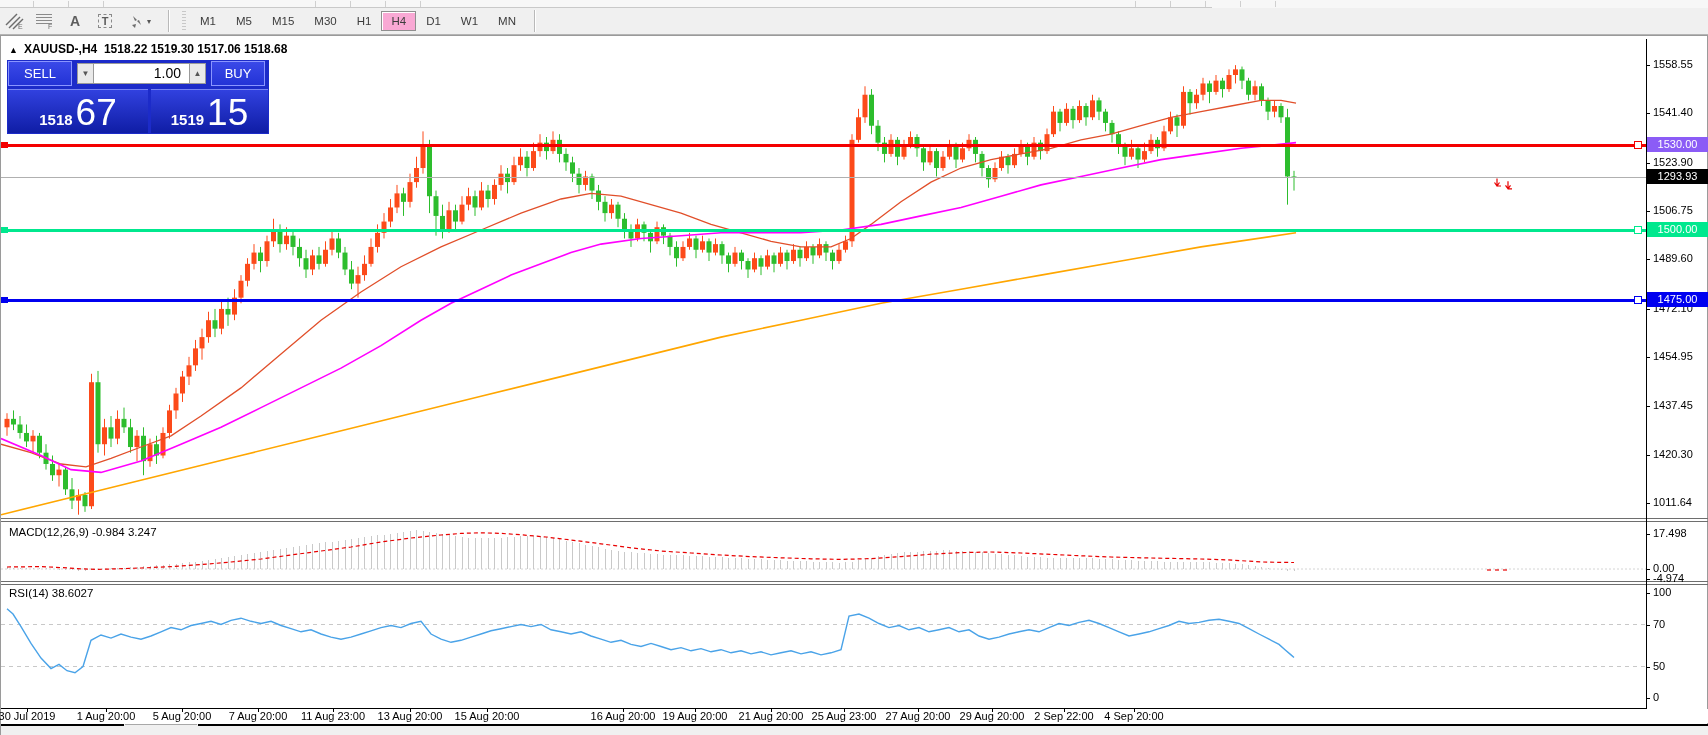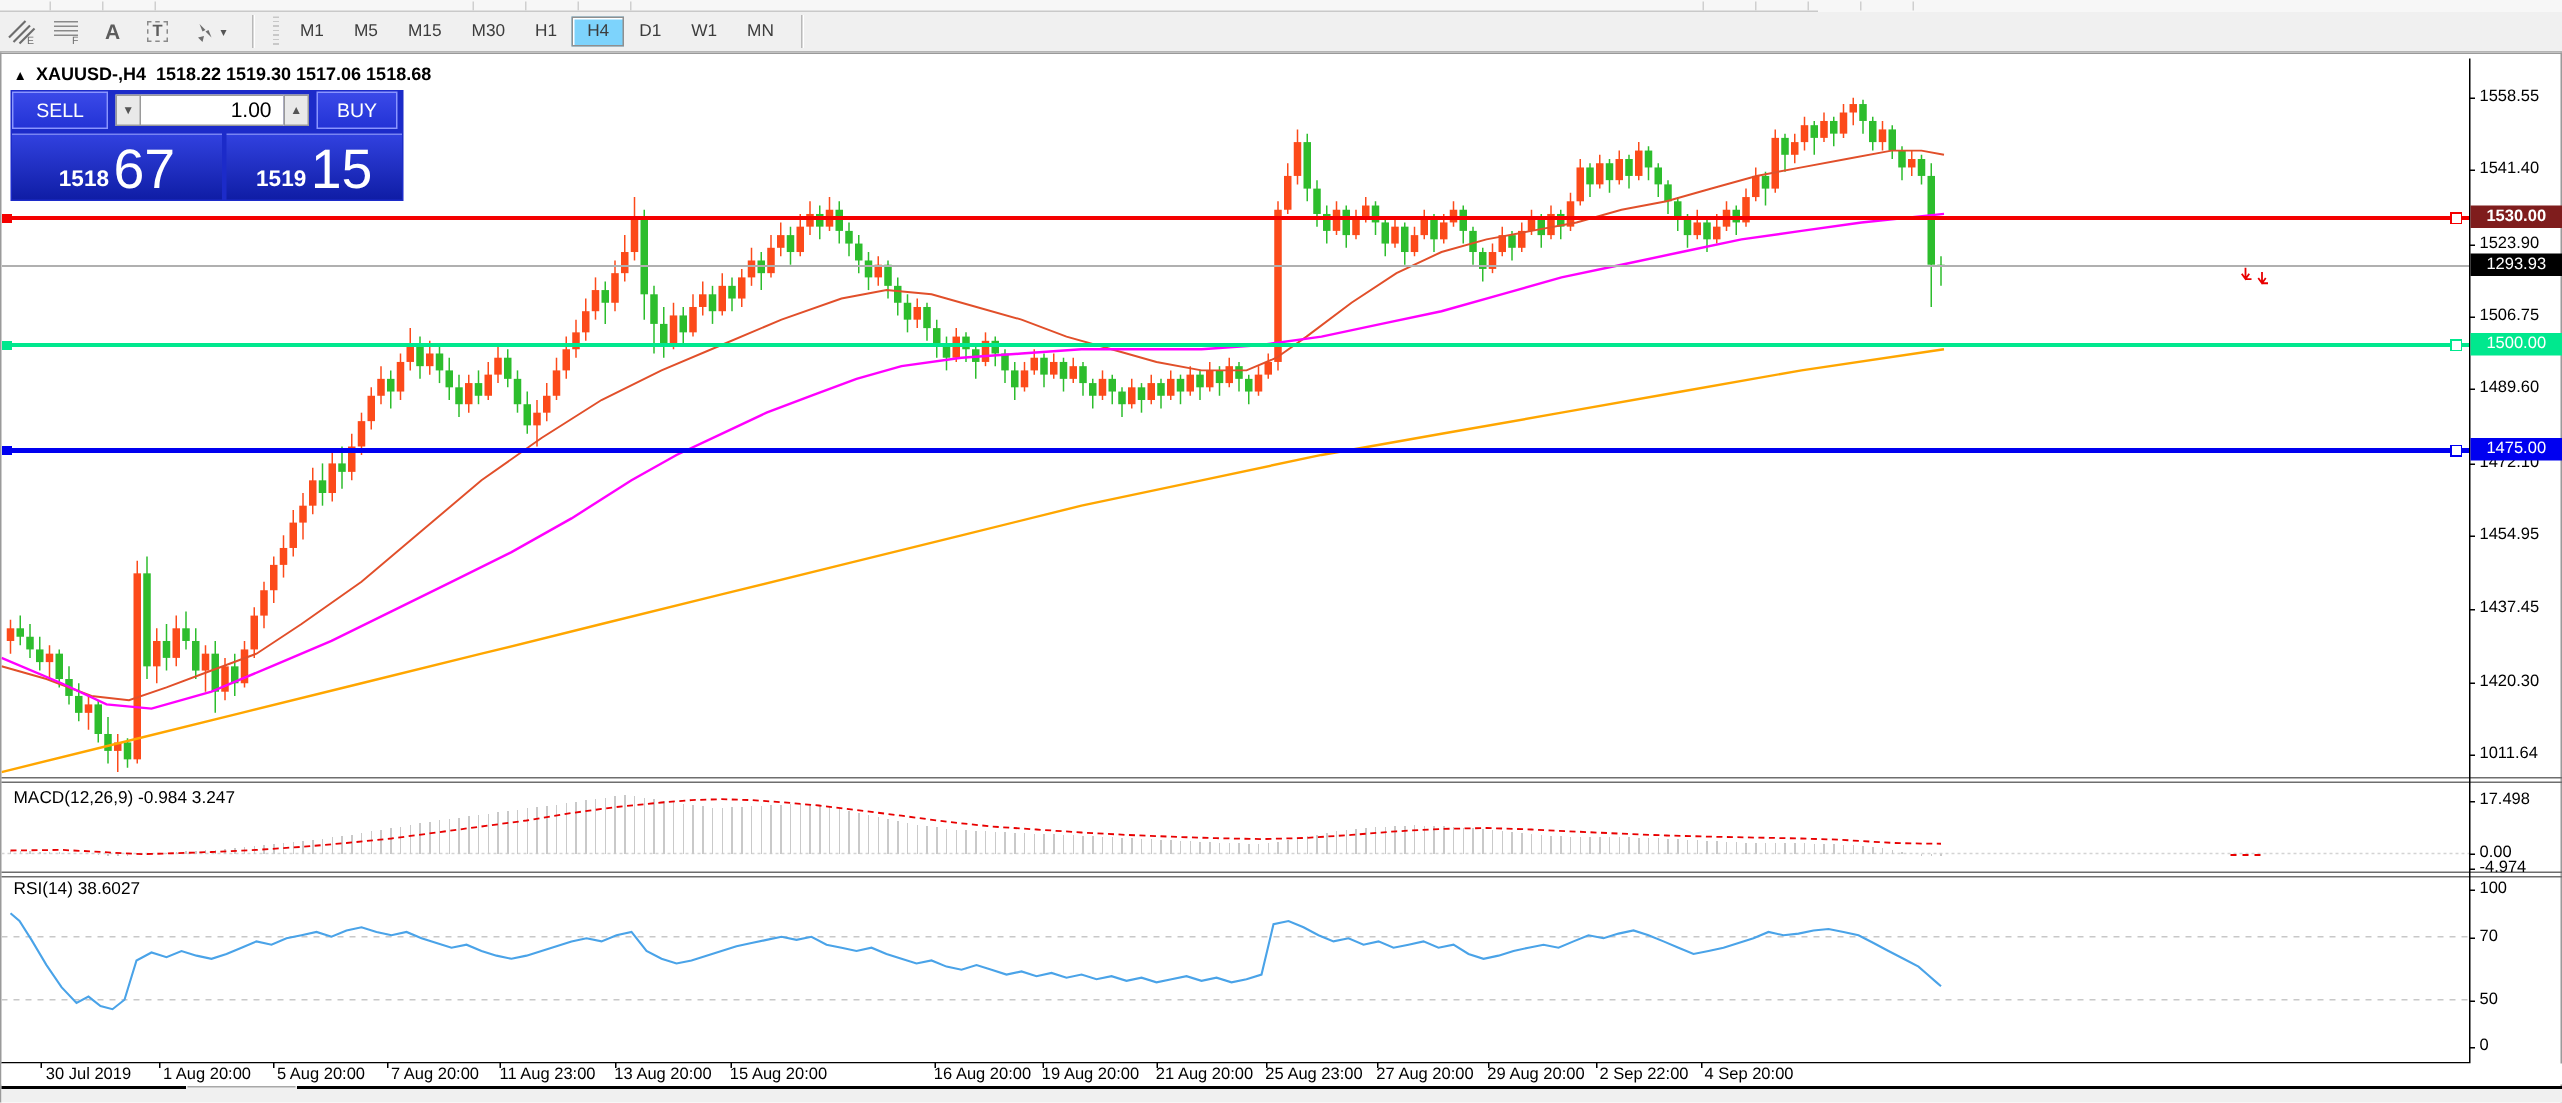--- a/index.html
+++ b/index.html
@@ -14,21 +14,21 @@
   
   #toolbar { position:absolute; left:0; top:8px; width:1708px; height:27px; background:#f0f0f0;
              border-bottom:1px solid #b4b4b4; display:flex; align-items:center; }
   .toolbtn { width:30px; height:22px; display:flex; align-items:center; justify-content:center;
              color:#6d6d6d; font-size:13px; position:relative; }
   .toolbtn svg { display:block; }
   .tsep { width:1px; height:22px; background:#b9b9b9; margin:0 7px 0 8px; box-shadow:1px 0 0 #ffffff; }
   .grip { width:4px; height:20px; margin:0 4px 0 6px;
           background:repeating-linear-gradient(180deg,#c8c8c8 0 1px,#f0f0f0 1px 3px); }
   .tf-btn { padding:0 9px; height:20px; line-height:19px; font-size:11.5px; color:#3c3c3c; border:1px solid transparent; }
-  .tf-btn.active { background:#7dd3fc; border:1px solid #8f8f8f; box-shadow:inset 1px 1px 0 #ffffff; }
+  .tf-btn.active { background:#f9a8d4; border:1px solid #8f8f8f; box-shadow:inset 1px 1px 0 #ffffff; }
 
   
   #chartwin { position:absolute; left:0; top:35px; width:1708px; height:718px; background:#ffffff;
               border-top:1px solid #9a9a9a; border-left:1px solid #9a9a9a; border-right:1px solid #9a9a9a; }
   .pane-svg { position:absolute; left:0; }
   .pane-div { position:absolute; left:0; width:1708px; height:1px; background:#6e6e6e; }
   #axisline { position:absolute; left:1645px; top:3px; width:1px; height:669px; background:#000; }
   #rsibottom { position:absolute; left:0; top:672px; width:1646px; height:1px; background:#000; }
 
   #chart-title { position:absolute; left:8px; top:6px; font-size:12px; font-weight:bold; color:#000; }
@@ -37,21 +37,21 @@
   .ind-label { position:absolute; left:8px; font-size:11.5px; color:#000; }
 
   
   .ax-label { position:absolute; left:1652px; font-size:11px; color:#000; white-space:nowrap; }
   .ax-tick  { position:absolute; left:1645px; width:4px; height:1px; background:#000; }
   .price-tag { position:absolute; left:1646px; width:61px; height:15px; font-size:11px; line-height:15px;
                color:#fff; text-align:center; white-space:nowrap; }
 
   
   #datestrip { position:absolute; left:0; top:673px; width:1708px; height:14px; background:#fff; }
-  .date-label { position:absolute; top:1px; font-size:11px; color:#000; white-space:nowrap; transform:translateX(-50%);margin-left:32px; }
+  .date-label { position:absolute; top:1px; font-size:11px; color:#000; white-space:nowrap; transform:translateX(-50%); }
   .date-tick { position:absolute; top:-1px; width:1px; height:4px; background:#000; }
 
   
   #tabstrip { position:absolute; left:0; top:688px; width:1708px; height:12px; background:#f0f0f0; }
   #tabstrip .seg { position:absolute; top:0; height:2px; }
 
   
   #trade { position:absolute; left:6px; top:24px; width:262px; height:74px; background:#1c2bc9; }
   #trade .row1 { position:absolute; left:0; top:0; width:262px; height:27px; display:flex; }
   .tbtn { height:25px; margin-top:1px; background:linear-gradient(#3a49e8,#2333d6); border:1px solid #8a95ff;
@@ -845,21 +845,21 @@
       <div class="ax-label" style="top: 535.948px;">-4.974</div>
       <div class="ax-tick" style="top: 542.948px;"></div>
       <div class="ax-label" style="top: 550px;">100</div>
       <div class="ax-tick" style="top: 557px;"></div>
       <div class="ax-label" style="top: 581.5px;">70</div>
       <div class="ax-tick" style="top: 588.5px;"></div>
       <div class="ax-label" style="top: 623.5px;">50</div>
       <div class="ax-tick" style="top: 630.5px;"></div>
       <div class="ax-label" style="top: 655px;">0</div>
       <div class="ax-tick" style="top: 662px;"></div>
-      <div class="price-tag" style="top: 101.468px; background: #7f1d1d; font-weight: bold;">1530.00</div>
+      <div class="price-tag" style="top: 101.468px; background: #8b5cf6;">1530.00</div>
       <div class="price-tag" style="top: 186.023px; background: rgb(0, 232, 142);">1500.00</div>
       <div class="price-tag" style="top: 256.486px; background: rgb(0, 0, 240);">1475.00</div>
       <div class="price-tag" style="top: 133.374px; background: rgb(0, 0, 0);">1293.93</div>
     </div>
 
   <div id="datestrip">
       <div class="date-label" style="left: 26px;">30 Jul 2019</div>
       <div class="date-tick" style="left: 26px;"></div>
       <div class="date-label" style="left: 105px;">1 Aug 20:00</div>
       <div class="date-tick" style="left: 105px;"></div>

